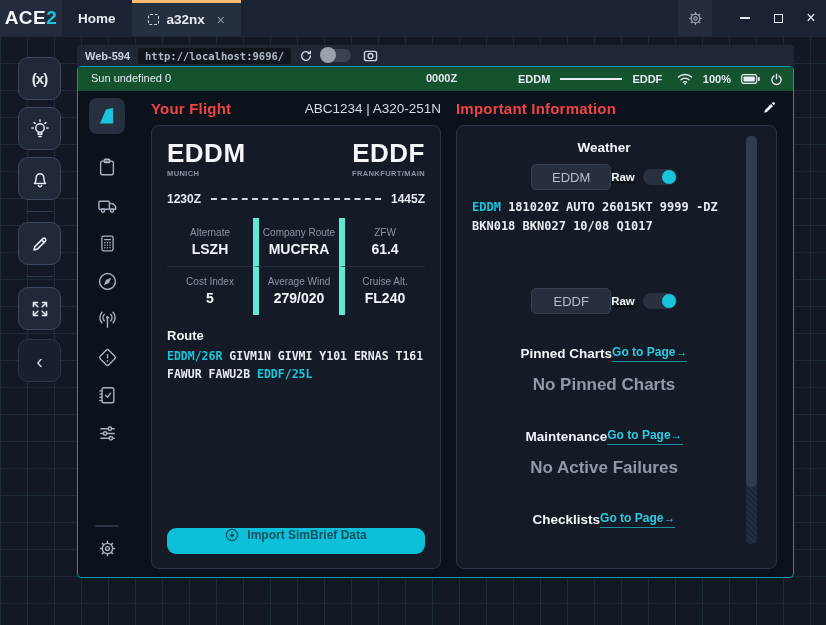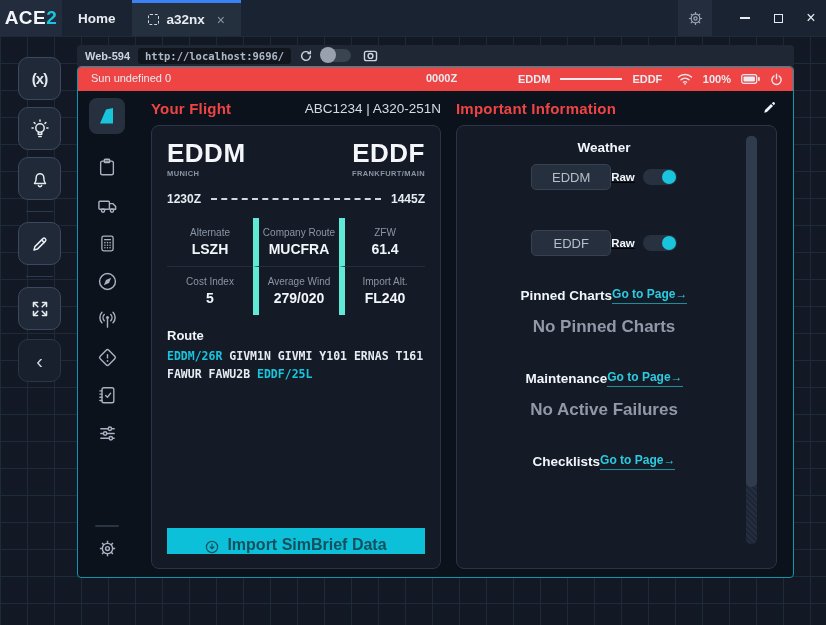--- a/index.html
+++ b/index.html
@@ -4,21 +4,21 @@
 <style>
   * { margin:0; padding:0; box-sizing:border-box; }
   html,body { width:826px; height:625px; background:#121925; font-family:"Liberation Sans",sans-serif; overflow:hidden; }
   .stage { position:relative; width:826px; height:625px; overflow:hidden; }
 
   
   .titlebar { position:absolute; top:0; left:0; width:826px; height:36px; background:#1a2331; display:flex; align-items:stretch; z-index:30; }
   .logo { width:62px; background:#222c3c; display:flex; align-items:center; justify-content:center; font-size:19px; font-weight:bold; letter-spacing:.5px; color:#f2f5f9; }
   .logo .two { color:#18c5dc; }
   .tab { display:flex; align-items:center; gap:8px; padding:0 16px; color:#e8ecf2; font-size:13.5px; font-weight:bold; position:relative; cursor:default; }
-  .tab.active { background:#25303f; border-top:3px solid #3b82f6; }
+  .tab.active { background:#25303f; border-top:3px solid #fdba74; }
   .tab-close { color:#8b95a5; font-size:14px; font-weight:normal; margin-left:4px; }
   .tab-icon { width:11px; height:11px; border:1.4px dashed #cfd6e0; border-radius:2px; display:inline-block; }
   .tb-gear { position:absolute; left:678px; top:0; width:34px; height:36px; background:#232d3d; display:flex; align-items:center; justify-content:center; }
   .winbtn { position:absolute; top:0; width:30px; height:36px; display:flex; align-items:center; justify-content:center; color:#e8ecf2; }
   .win-min-glyph { width:10px; height:1.5px; background:#e8ecf2; display:block; }
   .win-max-glyph { width:9px; height:9px; border:1.5px solid #e8ecf2; display:block; }
   .win-close-glyph { font-size:16px; line-height:1; }
 
   
   .desktop { position:absolute; top:36px; left:0; width:826px; height:589px;
@@ -34,21 +34,21 @@
 
   
   .browserbar { position:absolute; left:77px; top:45px; width:717px; height:21px; background:#1e2733; border-radius:4px 4px 0 0; display:flex; align-items:center; gap:8px; padding:0 8px; z-index:10; }
   .bb-label { color:#cdd4e0; font-size:11px; font-weight:bold; }
   .bb-url { background:#10151e; border-radius:3px; padding:2px 7px; color:#aeb8c6; font-family:"DejaVu Sans Mono",monospace; font-size:10.5px; font-weight:bold; }
   .bb-toggle { width:30px; height:13px; background:#3a4350; border-radius:7px; position:relative; }
   .bb-knob { position:absolute; left:-1px; top:-2px; width:16px; height:16px; border-radius:50%; background:#99a1ad; }
 
   
   .efb { position:absolute; left:77px; top:66px; width:717px; height:512px; background:#0c121c; border:1.5px solid #0e97ac; border-radius:4px; overflow:hidden; z-index:10; display:flex; flex-direction:column; }
-  .efb-status { height:24px; background:#ef4444; position:relative; flex:none; color:#e8ecf2; }
+  .efb-status { height:24px; background:#14532d; position:relative; flex:none; color:#e8ecf2; }
   .efb-status .s-left { position:absolute; left:13px; top:5px; font-size:11px; }
   .efb-status .s-time { position:absolute; left:348px; top:5px; font-size:11px; font-weight:bold; }
   .s-route { position:absolute; left:440px; top:0; height:24px; display:flex; align-items:center; gap:10px; font-size:11px; font-weight:bold; }
   .s-route .leg { width:62px; height:2px; background:#e8ecf2; }
   .s-right { position:absolute; right:10px; top:0; height:24px; display:flex; align-items:center; gap:10px; font-size:11px; font-weight:bold; }
   .efb-body { flex:1; display:flex; min-height:0; }
 
   
   .appside { width:58px; flex:none; display:flex; flex-direction:column; align-items:center; padding:7px 0 10px; }
   .appside .active-item { width:36px; height:36px; border-radius:8px; background:#27303e; display:flex; align-items:center; justify-content:center; margin-bottom:14px; }
@@ -75,21 +75,21 @@
   .times .dashline { flex:1; border-top:2px dashed #cfd6e0; margin:0 10px; }
   .stats { display:grid; grid-template-columns:1fr 1fr 1fr; margin-top:12px; }
   .stat { text-align:center; padding:9px 2px; border-left:6px solid #5eead4; }
   .stat:nth-child(3n+1) { border-left:none; }
   .stat.r1 { border-bottom:1px solid #232d3d; }
   .stat .lbl { color:#8b94a4; font-size:10px; }
   .stat .val { color:#f2f5f9; font-size:14px; font-weight:bold; margin-top:3px; }
   .route-h { color:#f2f5f9; font-size:13px; font-weight:bold; margin-top:13px; }
   .route-t { font-family:"DejaVu Sans Mono",monospace; font-size:11.5px; font-weight:bold; color:#e8ecf2; line-height:1.55; margin-top:5px; }
   .route-t .cy { color:#18c5dc; }
-  .import-btn { margin-top:auto; height:26px; flex:none; background:#0bc0d8; border:none; border-radius:0; display:flex; align-items:flex-end; justify-content:center; gap:8px; color:#14505e; font-size:16px; font-weight:bold; cursor:pointer; }
+  .import-btn { margin-top:auto; height:26px; flex:none; background:#0bc0d8; border:none; border-radius:9px; display:flex; align-items:flex-start; justify-content:center; gap:8px; color:#14505e; font-size:12px; font-weight:bold; cursor:pointer; }
 
   
   .info-card { padding-right:40px;align-items:center; }
   .sec-h { color:#f2f5f9; font-size:13.5px; font-weight:bold; }
   .station-row { display:flex; align-items:center; justify-content:space-between; margin:9px 0 8px; }
   .chip { width:80px; height:26px; background:#262f3e; border:1px solid #38414f; border-radius:5px; color:#b6bec9; font-size:13px; display:flex; align-items:center; justify-content:center; }
   .raw { display:flex; align-items:center; gap:8px;text-decoration:underline; }
   .raw-lbl { color:#f2f5f9; font-size:11.5px; font-weight:bold; }
   .toggle { width:34px; height:16px; background:#273140; border-radius:9px; position:relative; }
   .toggle .knob { position:absolute; right:1px; top:1px; width:14px; height:14px; border-radius:50%; background:#18c5dc; }
@@ -347,21 +347,21 @@
               </div>
               <div class="stat">
                 <div class="lbl">Cost Index</div>
                 <div class="val">5</div>
               </div>
               <div class="stat">
                 <div class="lbl">Average Wind</div>
                 <div class="val">279/020</div>
               </div>
               <div class="stat">
-                <div class="lbl">Import Alt.</div>
+                <div class="lbl">Cruise Alt.</div>
                 <div class="val">FL240</div>
               </div>
             </div>
             <div class="route-h">Route</div>
             <div class="route-t"><span class="cy">EDDM/26R</span><span> GIVM1N GIVMI Y101 ERNAS T161 FAWUR FAWU2B </span><span class="cy">EDDF/25L</span></div>
             <button class="import-btn">
               <svg width="14" height="14" viewBox="0 0 16 16" fill="none" stroke="#14505e" stroke-width="1.4" stroke-linecap="round" stroke-linejoin="round">
                 <circle cx="8" cy="8" r="6.4"></circle>
                   <path d="M8 4.8v5M5.8 7.8L8 10l2.2-2.2"></path>
               </svg>
@@ -382,20 +382,21 @@
 
             <div class="station-row">
               <button class="chip">EDDM</button>
               <span class="raw">
                 <span class="raw-lbl">Raw</span>
                 <span class="toggle">
                     <span class="knob"></span>
                   </span>
               </span>
             </div>
+            <div class="metar"><span class="cy">EDDM</span><span> 181020Z AUTO 26015KT 9999 -DZ BKN018 BKN027 10/08 Q1017</span></div>
 
             <hr class="hr">
 
             <div class="station-row">
               <button class="chip">EDDF</button>
               <span class="raw">
                 <span class="raw-lbl">Raw</span>
                 <span class="toggle">
                     <span class="knob"></span>
                   </span>

